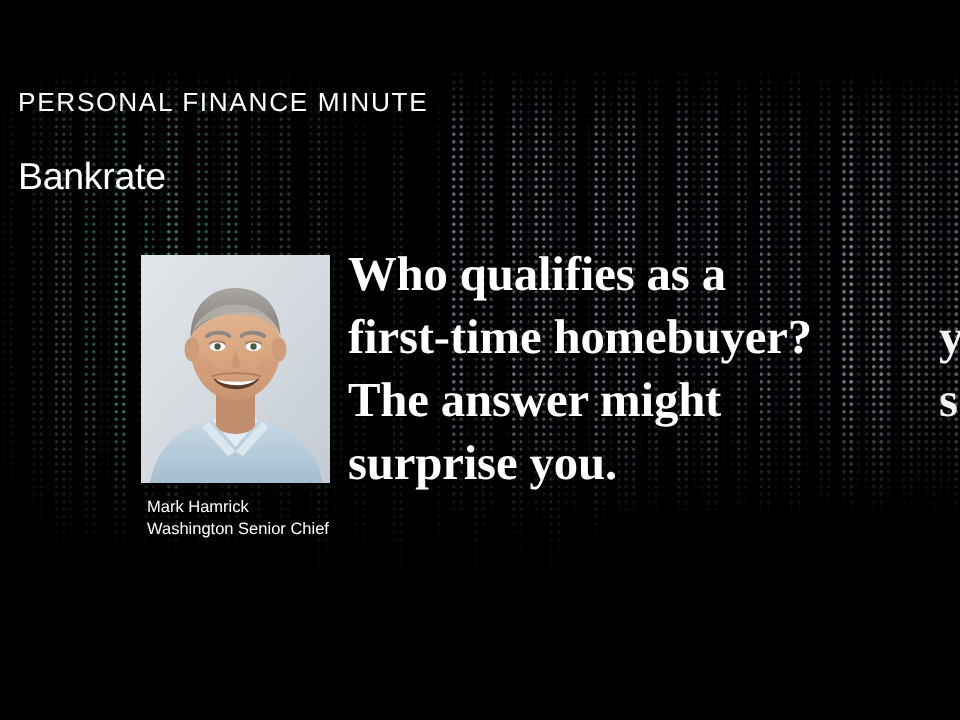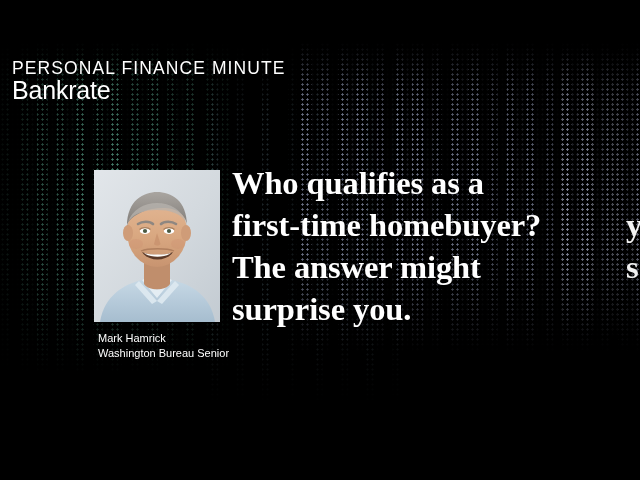--- a/index.html
+++ b/index.html
@@ -185,21 +185,21 @@
     font-weight: 400;
     line-height: 1;
     white-space: nowrap;
   }
   #logo-wordmark {
     color: #ffffff;
     font-size: 25px;
     letter-spacing: -0.2px;
     font-weight: 400;
     line-height: 1;
-    margin-top: 0;
+    margin-top: 28px;
     white-space: nowrap;
   }
 
   
   #portrait-block {
     position: absolute;
     left: 52px;
     top: 128px;
     z-index: 22;
     padding-left: 42px;
@@ -333,21 +333,21 @@
           <path d="M50 83 C56 88 71 88 77 83 C70 85 57 85 50 83 Z" fill="#fdfdfb"></path>
           <path d="M47 81 C54 78 73 78 80 81" stroke="#b07f5e" stroke-width="1.3" fill="none"></path>
 
           <ellipse cx="42" cy="74" rx="7" ry="5" fill="#cf9272" opacity="0.35"></ellipse>
           <ellipse cx="84" cy="74" rx="7" ry="5" fill="#cf9272" opacity="0.35"></ellipse>
         </svg>
       </div>
 
       <div id="speaker-info">
         <span class="line">Mark Hamrick</span>
-        <span class="line">Washington Bureau Senior</span>
+        <span class="line">Washington Senior Chief</span>
       </div>
     </div>
 
     <div id="headline">
       <span class="hl-line">Who qualifies as a</span>
       <span class="hl-line">first-time homebuyer?</span>
       <span class="hl-line">The answer might</span>
       <span class="hl-line">surprise you.</span>
     </div>
 

